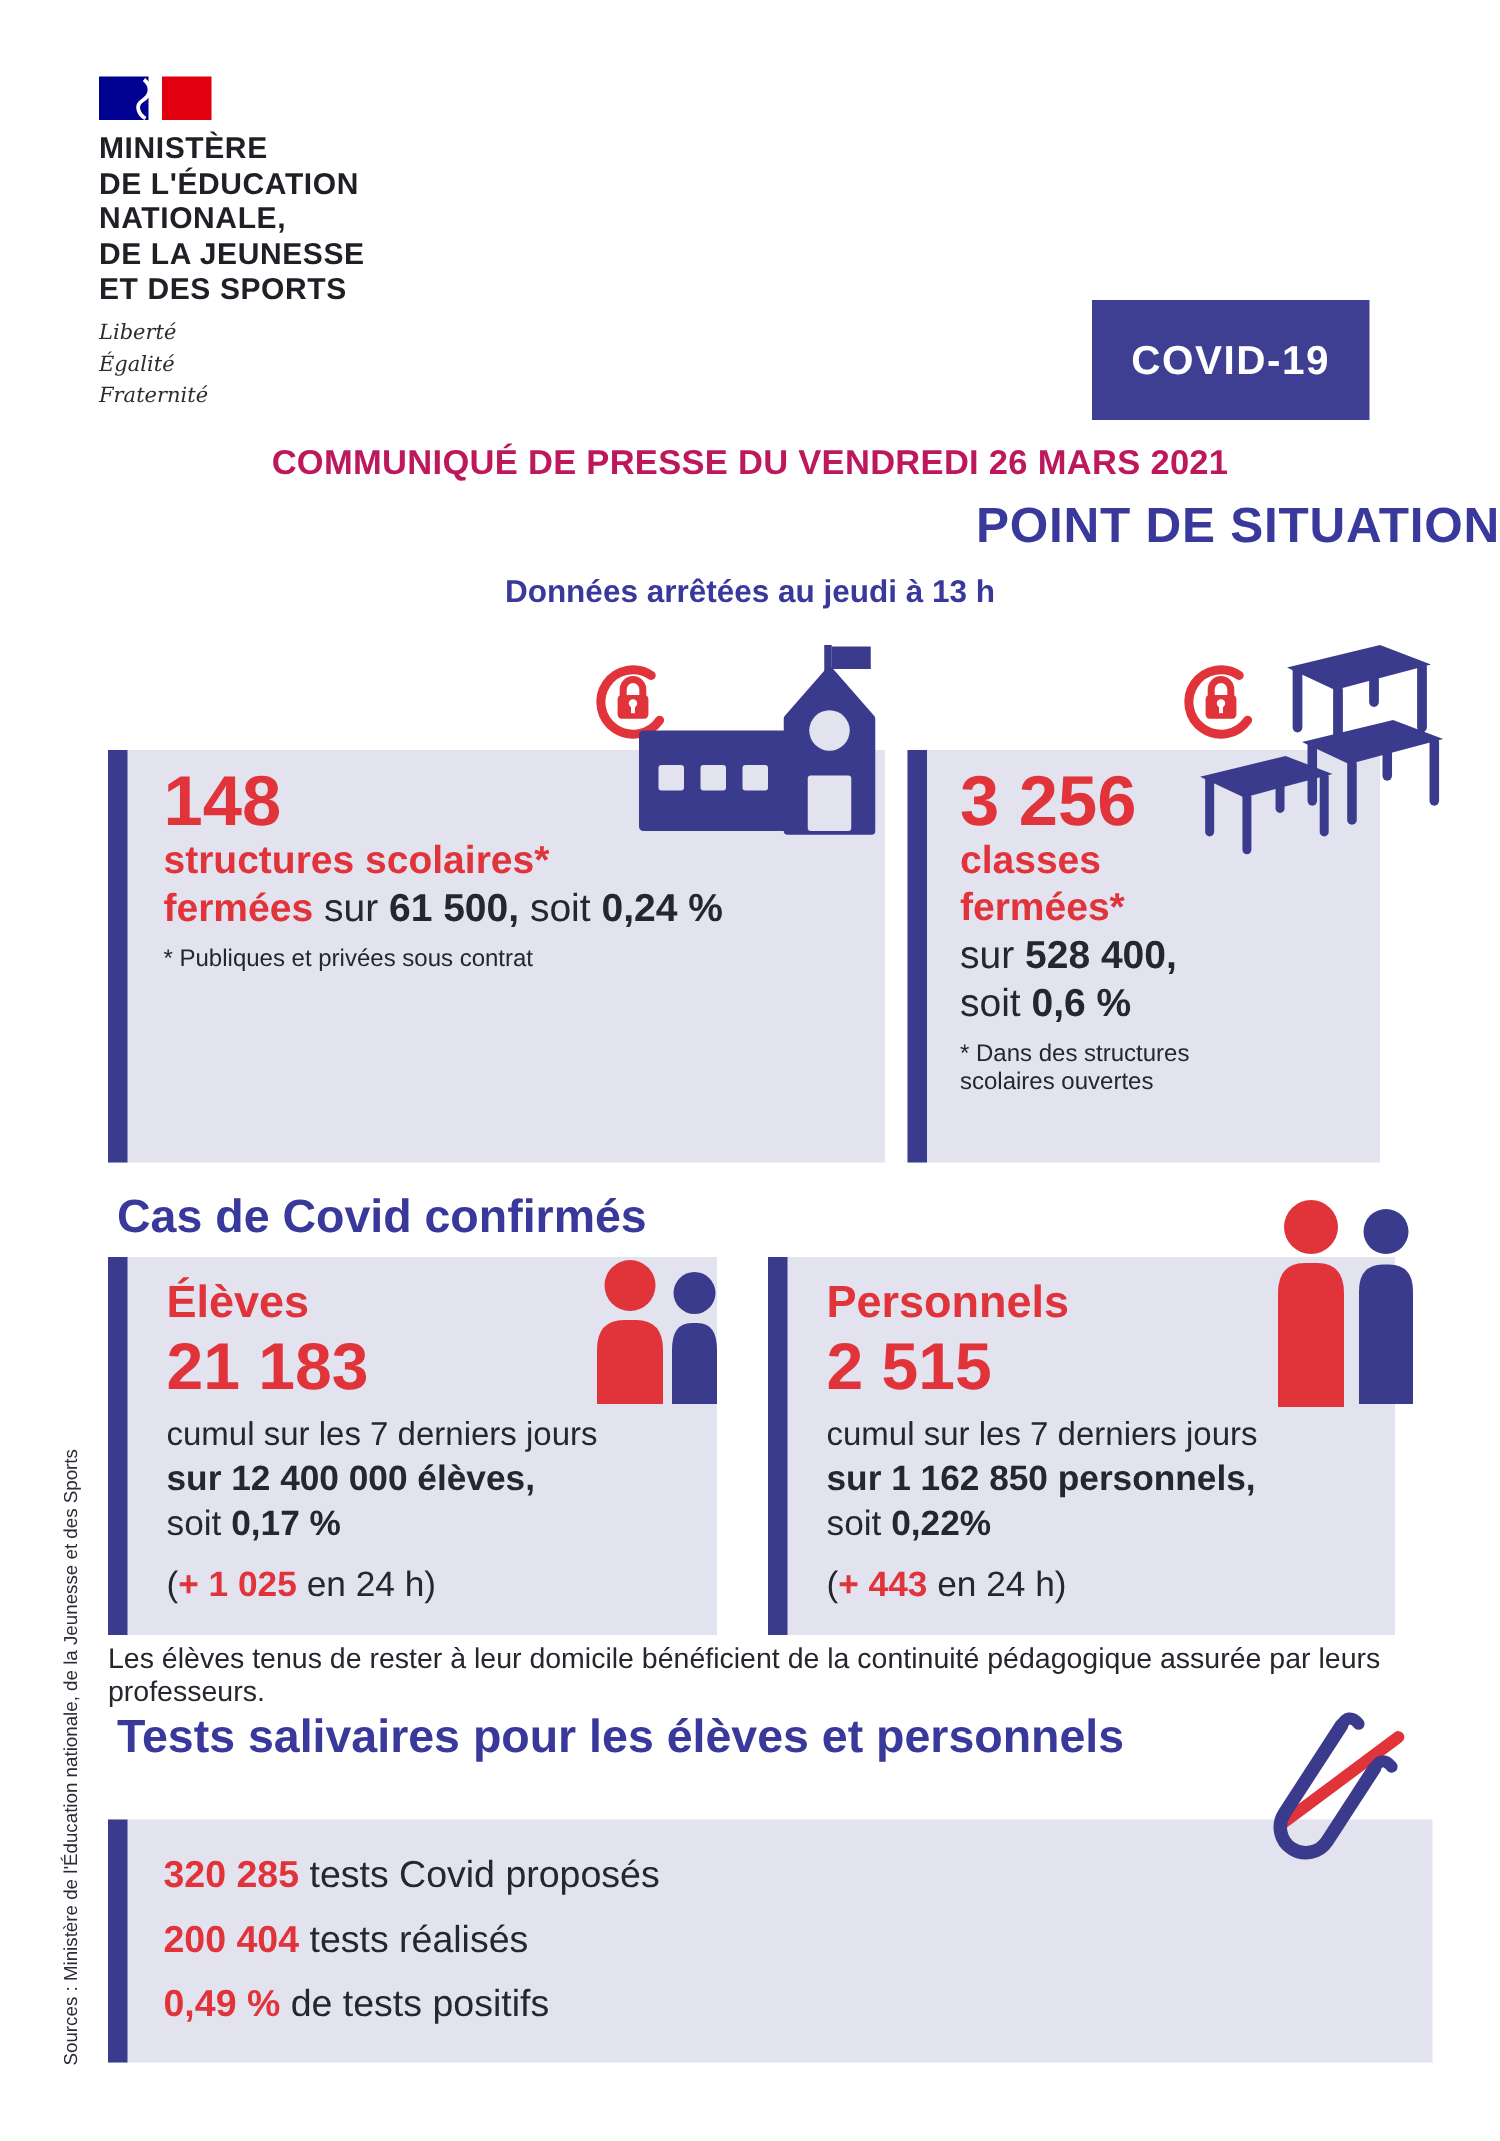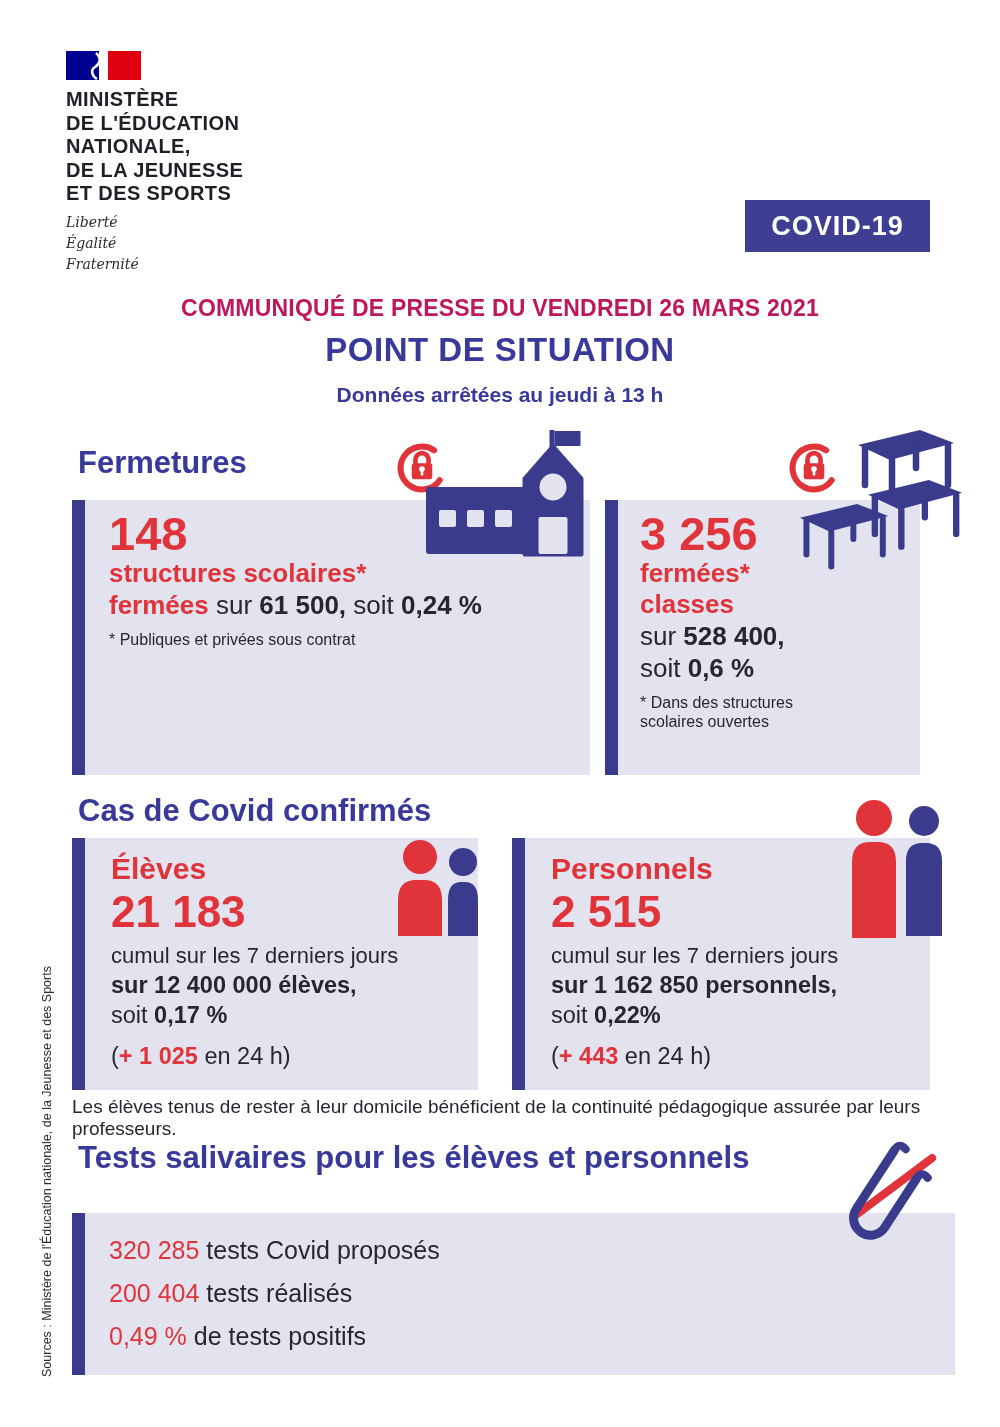--- a/index.html
+++ b/index.html
@@ -12,28 +12,28 @@
         font-family:"Liberation Sans",sans-serif;overflow:hidden}
 
   
   .logo-flag{position:absolute;left:66px;top:50px}
   .ministry{position:absolute;left:66px;top:88px;font-weight:bold;font-size:20px;
             line-height:23.5px;letter-spacing:.4px;color:#1f1f26;white-space:pre-line}
   .motto{position:absolute;left:66px;top:212px;font-family:"DejaVu Serif",serif;
          font-style:italic;font-size:14px;line-height:21px;color:#2c2c2c;white-space:pre-line}
 
   
-  .covid-badge{position:absolute;left:745px;top:200px;width:185px;height:52px;
+  .covid-badge{position:absolute;left:728px;top:200px;width:185px;height:80px;
                background:var(--badge);color:#fff;display:flex;align-items:center;
                justify-content:center;font-weight:bold;font-size:27px;letter-spacing:1px}
 
   
   .press-release{position:absolute;left:0;top:295px;width:100%;text-align:center;
                  font-weight:bold;font-size:23px;color:#be185d;letter-spacing:.2px}
-  .main-title{position:absolute;left:0;top:331px;width:100%;text-align:center;
+  .main-title{position:absolute;left:0;top:331px;width:100%;text-align:right;
               font-weight:bold;font-size:33px;color:var(--heading);letter-spacing:.5px}
   .subtitle{position:absolute;left:0;top:383px;width:100%;text-align:center;
             font-weight:bold;font-size:21px;color:var(--heading)}
 
   .section-heading{position:absolute;font-weight:bold;color:var(--heading);font-size:31px}
   #fermetures-heading{left:78px;top:445px}
   #cas-heading{left:78px;top:793px}
   #tests-heading{left:78px;top:1140px;font-size:31px}
   #tests-sub{position:absolute;left:78px;top:1244px;font-weight:bold;font-size:21px;color:var(--heading)}
 
@@ -61,21 +61,21 @@
   .body-line{font-size:22px;line-height:29px;color:var(--dark);margin-top:5px}
   .body-bold{font-size:23.5px;line-height:30px;font-weight:bold;color:var(--dark)}
   .soit-line{font-size:23.5px;line-height:30px;color:var(--dark)}
   .soit-line .b{font-weight:bold}
   .delta{margin-top:13px;font-size:23.5px;color:var(--dark)}
   .delta .r{color:var(--red);font-weight:bold}
 
   .note{position:absolute;left:72px;top:1096px;width:900px;font-size:19px;color:var(--dark)}
 
   .test-row{font-size:25px;line-height:26px;margin-bottom:17px;color:var(--dark)}
-  .test-row .tr-red{color:var(--red);font-weight:normal}
+  .test-row .tr-red{color:var(--red);font-weight:bold}
 
   .source-vertical{position:absolute;left:40px;top:1377px;width:400px;
                    transform:rotate(-90deg);transform-origin:0 0;
                    font-size:12.5px;color:#2b2b36;white-space:nowrap}
 
   .abs-icon{position:absolute;z-index:3}
   #icon-lock1{left:394px;top:440px}
   #icon-school{left:426px;top:430px}
   #icon-lock2{left:786px;top:440px}
   #icon-tables{left:796px;top:424px}
@@ -105,21 +105,20 @@
   <div class="motto">Liberté
 Égalité
 Fraternité</div>
 
   <div class="covid-badge">COVID-19</div>
 
   <div class="press-release">COMMUNIQUÉ DE PRESSE DU VENDREDI 26 MARS 2021</div>
   <div class="main-title">POINT DE SITUATION</div>
   <div class="subtitle">Données arrêtées au jeudi à 13 h</div>
 
-  <div class="section-heading" id="fermetures-heading">Fermetures</div>
 
   <div class="box" id="box-structures">
     <div class="red-big">148</div>
     <div class="red-label">structures scolaires*</div>
     <div class="mix"><span class="r">fermées</span><span> sur </span><span class="b">61 500,</span><span> soit </span><span class="b">0,24 %</span></div>
     <div class="footnote">* Publiques et privées sous contrat</div>
   </div>
 
   <svg class="abs-icon" id="icon-lock1" width="56" height="56" viewBox="0 0 60 60">
     <path d="M43,11 A23,23 0 1 0 49,43" fill="none" class="s-red" stroke-width="6.5" stroke-linecap="round"></path>
@@ -136,22 +135,22 @@
     <path d="M99,124 L99,49 L127,17 L155,49 L155,124 Z" class="f-navy" stroke="var(--navy)" stroke-width="5" stroke-linejoin="round"></path>
     <rect x="13" y="80" width="17" height="17" rx="2" class="f-white"></rect>
     <rect x="41" y="80" width="17" height="17" rx="2" class="f-white"></rect>
     <rect x="69" y="80" width="17" height="17" rx="2" class="f-white"></rect>
     <circle cx="127" cy="57" r="13.5" class="f-white"></circle>
     <rect x="112.5" y="87" width="29" height="37" rx="2" class="f-white"></rect>
   </svg>
 
   <div class="box" id="box-classes">
     <div class="red-big">3 256</div>
+    <div class="red-label">classes</div>
     <div class="red-label">fermées*</div>
-    <div class="red-label">classes</div>
     <div class="mix"><span>sur </span><span class="b">528 400,</span></div>
     <div class="mix"><span>soit </span><span class="b">0,6 %</span></div>
     <div class="footnote">* Dans des structures scolaires ouvertes</div>
   </div>
 
   <svg class="abs-icon" id="icon-lock2" width="56" height="56" viewBox="0 0 60 60">
     <path d="M43,11 A23,23 0 1 0 49,43" fill="none" class="s-red" stroke-width="6.5" stroke-linecap="round"></path>
     <path d="M23,26 v-5 a7,7 0 0 1 14,0 v5" fill="none" class="s-red" stroke-width="5"></path>
     <rect x="19" y="25" width="22" height="17" rx="3" class="f-red"></rect>
     <circle cx="30" cy="31" r="3" class="f-pwhite"></circle>

